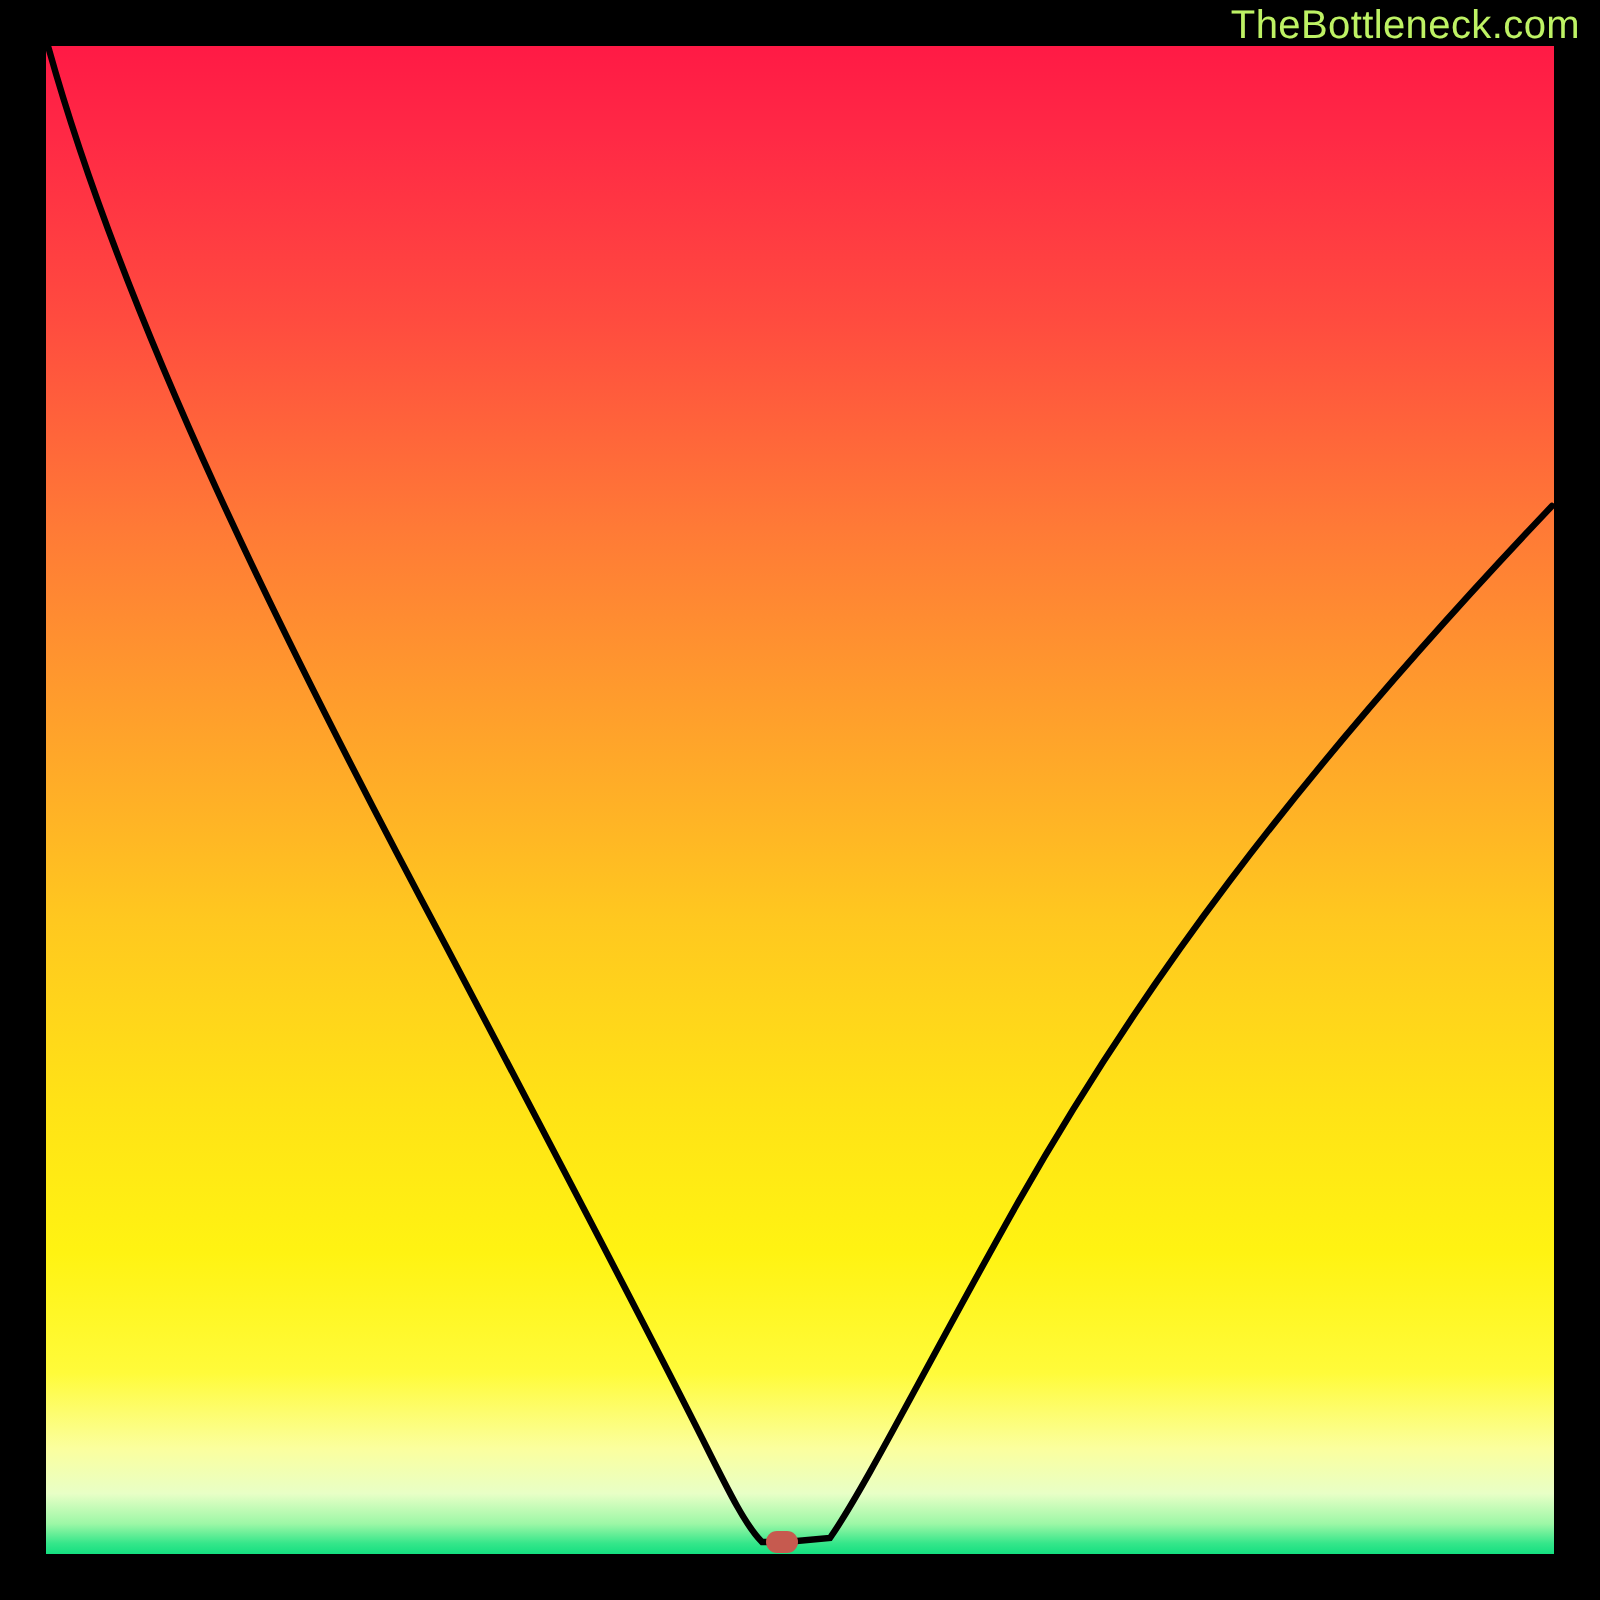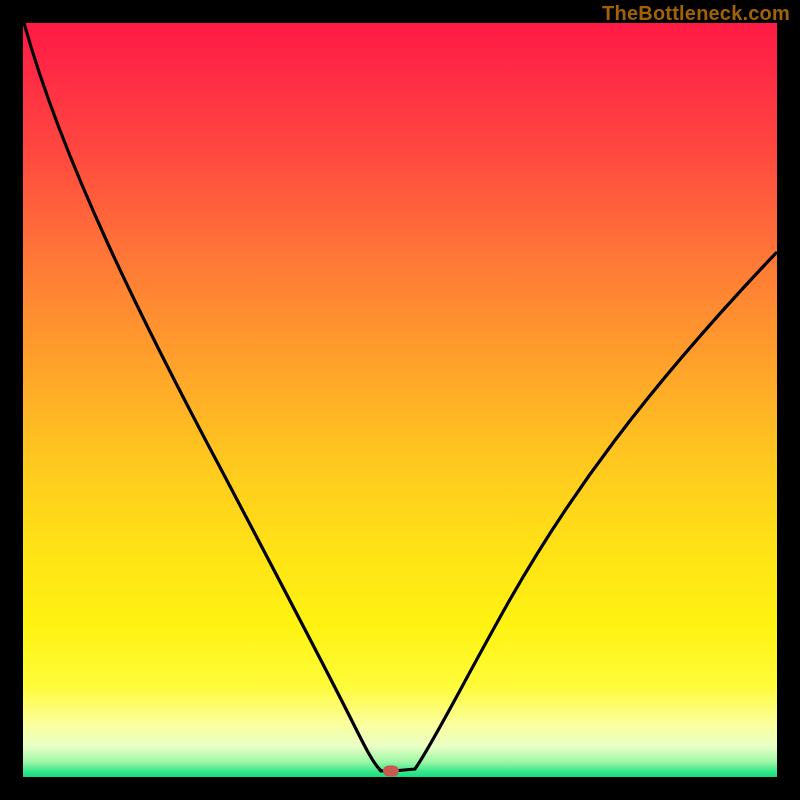--- a/index.html
+++ b/index.html
@@ -53,23 +53,23 @@
     width: 16px;
     height: 11px;
     background: #c65a4f;
     border-radius: 6px;
     transform: translate(-50%, -50%);
   }
   .watermark {
     position: absolute;
     top: 2px;
     right: 10px;
-    color: #a16207;
+    color: #bef264;
     font-size: 20px;
-    font-weight: 700;
+    font-weight: 400;
     letter-spacing: 0.2px;
     user-select: none;
   }
 </style>
 </head>
 <body>
 
 <div class="frame">
 
   <div class="watermark">TheBottleneck.com</div>

